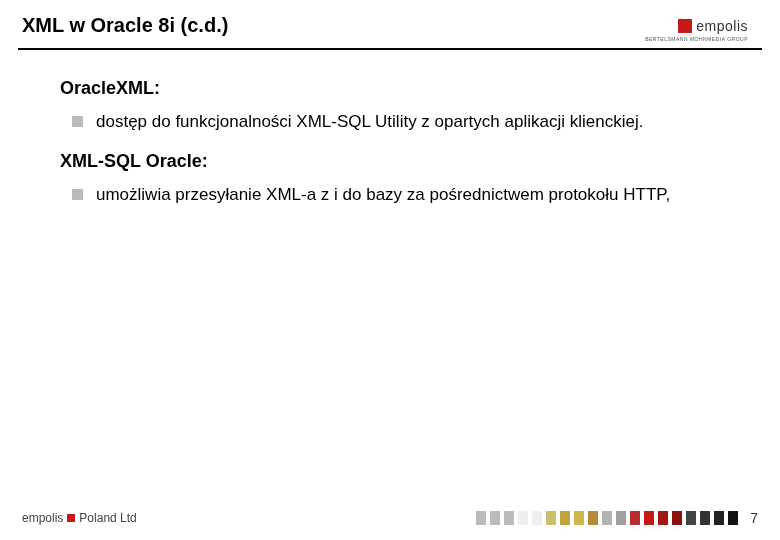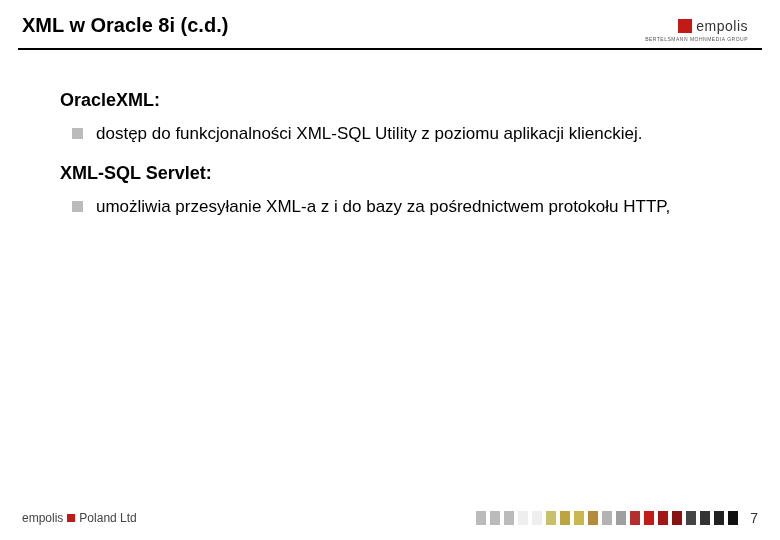--- a/index.html
+++ b/index.html
@@ -53,21 +53,21 @@
     font-size: 5px;
     color: #555;
     letter-spacing: 0.5px;
   }
   .content {
     padding: 28px 60px 0 60px;
   }
   .section-title {
     font-size: 18px;
     font-weight: bold;
-    margin-top: 12px;
+    margin-top: 0;
   }
   .section-title.mt {
     margin-top: 18px;
   }
   ul {
     list-style: none;
     padding-left: 36px;
     margin-top: 12px;
   }
   li {
@@ -147,25 +147,25 @@
     <div class="logo-sub">BERTELSMANN MOHNMEDIA GROUP</div>
   </div>
 </div>
 <hr class="hr-top">
 
 <div class="content">
 
   <div class="section-title">OracleXML:</div>
   <ul>
     <li>
-      <span>dostęp do funkcjonalności XML-SQL Utility z poziomu aplikacji klienckiej.</span>
+      <span>dostęp do funkcjonalności XML-SQL Utility z opartych aplikacji klienckiej.</span>
     </li>
   </ul>
 
-  <div class="section-title mt">XML-SQL Servlet:</div>
+  <div class="section-title mt">XML-SQL Oracle:</div>
   <ul>
     <li>
       <span>umożliwia przesyłanie XML-a z i do bazy za pośrednictwem protokołu HTTP,</span>
     </li>
   </ul>
 
 </div>
 
 <div class="footer">
   <div class="footer-logo">

